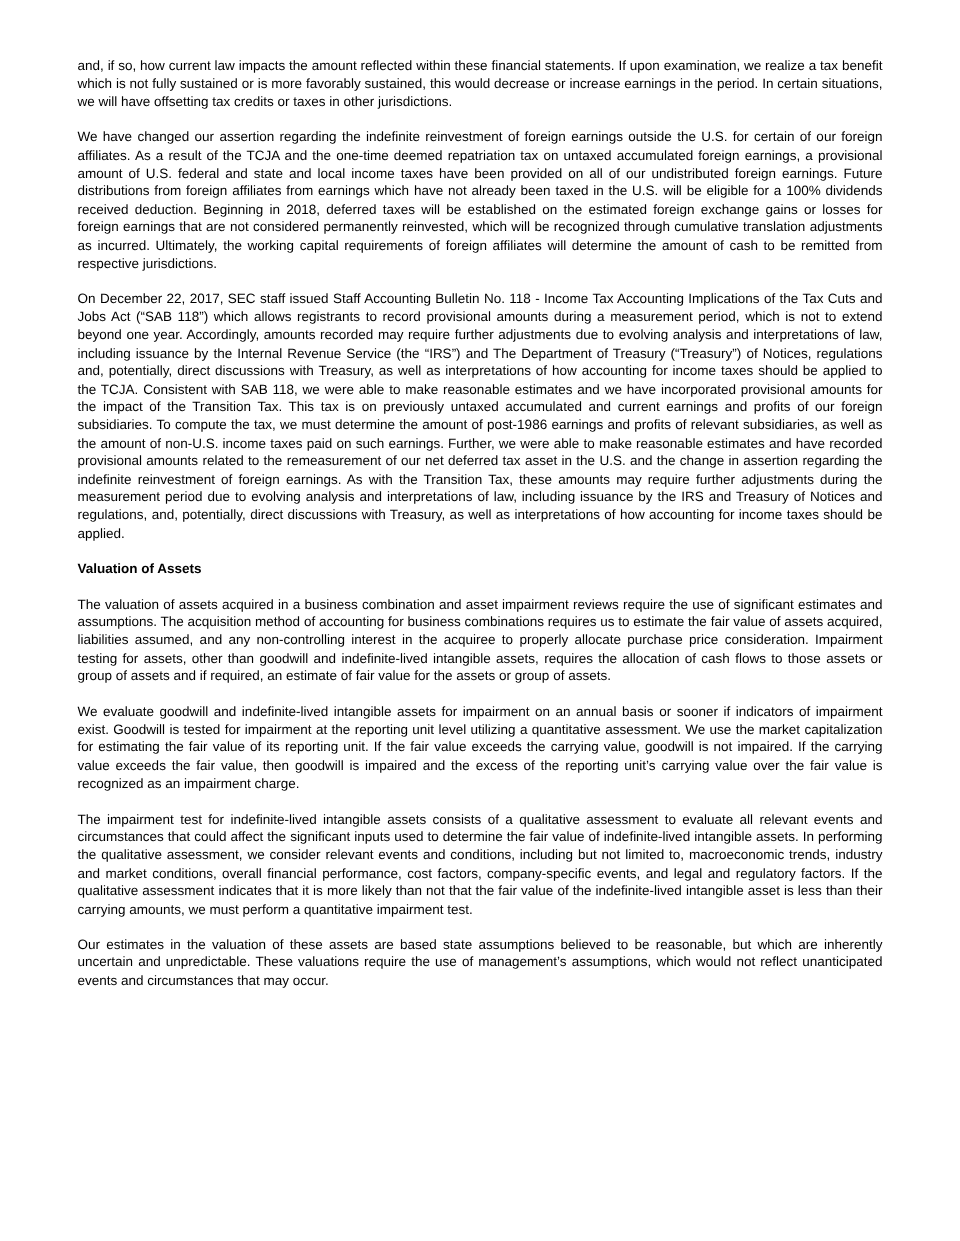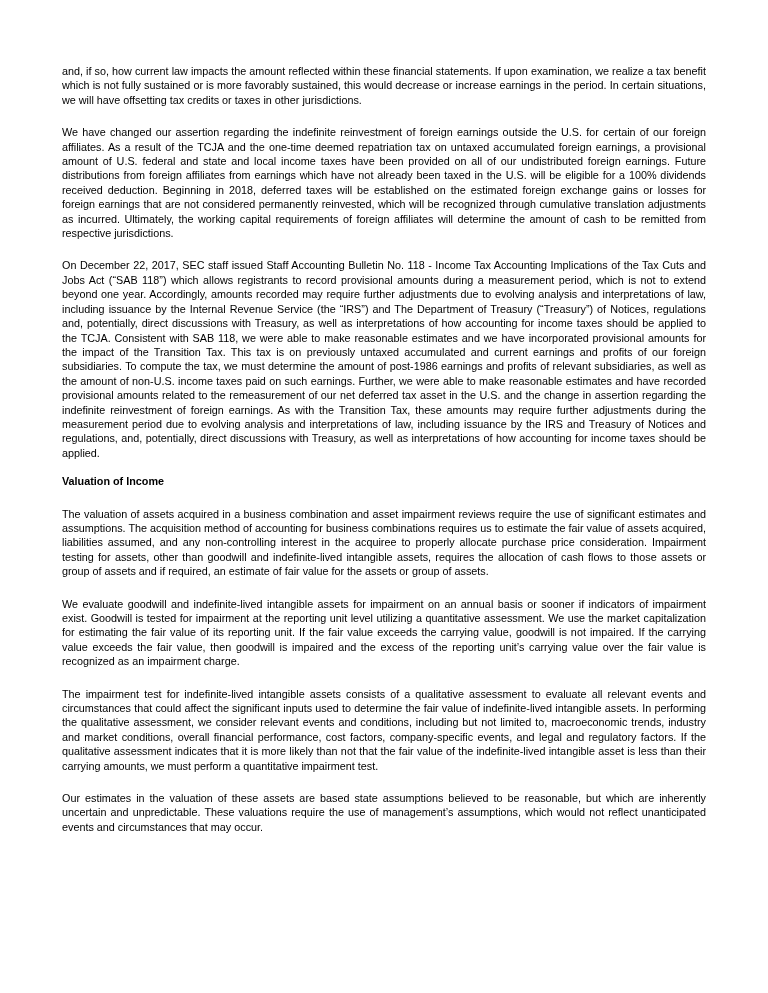--- a/index.html
+++ b/index.html
@@ -15,21 +15,21 @@
     background: #ffffff;
     box-sizing: border-box;
     padding: 46px 62px 0 62px;
     font-family: "Liberation Sans", "DejaVu Sans", sans-serif;
     font-size: 10.8px;
     line-height: 14.4px;
     color: #000000;
     overflow: hidden;
   }
   .para {
-    margin: 18px 0 14px 0;
+    margin: 0 0 14px 0;
     text-align: justify;
   }
   .heading {
     margin: 0 0 14px 0;
     font-size: 10.8px;
     font-weight: 700;
     text-align: left;
   }
   .footer {
     position: absolute;
@@ -40,18 +40,18 @@
     font-size: 10.8px;
   }
 </style>
 </head>
 <body>
 
 <div class="page">
   <p class="para">and, if so, how current law impacts the amount reflected within these financial statements.  If upon examination, we realize a tax benefit which is not fully sustained or is more favorably sustained, this would decrease or increase earnings in the period.  In certain situations, we will have offsetting tax credits or taxes in other jurisdictions.</p>
   <p class="para">We have changed our assertion regarding the indefinite reinvestment of foreign earnings outside the U.S. for certain of our foreign affiliates.  As a result of the TCJA and the one-time deemed repatriation tax on untaxed accumulated foreign earnings, a provisional amount of U.S. federal and state and local income taxes have been provided on all of our undistributed foreign earnings.  Future distributions from foreign affiliates from earnings which have not already been taxed in the U.S. will be eligible for a 100% dividends received deduction.  Beginning in 2018, deferred taxes will be established on the estimated foreign exchange gains or losses for foreign earnings that are not considered permanently reinvested, which will be recognized through cumulative translation adjustments as incurred.  Ultimately, the working capital requirements of foreign affiliates will determine the amount of cash to be remitted from respective jurisdictions.</p>
   <p class="para">On December 22, 2017, SEC staff issued Staff Accounting Bulletin No. 118 - Income Tax Accounting Implications of the Tax Cuts and Jobs Act (“SAB 118”) which allows registrants to record provisional amounts during a measurement period, which is not to extend beyond one year.  Accordingly, amounts recorded may require further adjustments due to evolving analysis and interpretations of law, including issuance by the Internal Revenue Service (the “IRS”) and The Department of Treasury (“Treasury”) of Notices, regulations and, potentially, direct discussions with Treasury, as well as interpretations of how accounting for income taxes should be applied to the TCJA.  Consistent with SAB 118, we were able to make reasonable estimates and we have incorporated provisional amounts for the impact of the Transition Tax.  This tax is on previously untaxed accumulated and current earnings and profits of our foreign subsidiaries.  To compute the tax, we must determine the amount of post-1986 earnings and profits of relevant subsidiaries, as well as the amount of non-U.S. income taxes paid on such earnings.  Further, we were able to make reasonable estimates and have recorded provisional amounts related to the remeasurement of our net deferred tax asset in the U.S. and  the change in assertion regarding the indefinite reinvestment of foreign earnings.  As with the Transition Tax, these amounts may require further adjustments during the measurement period due to evolving analysis and interpretations of law, including issuance by the IRS and Treasury of Notices and regulations, and, potentially, direct discussions with Treasury, as well as interpretations of how accounting for income taxes should be applied.</p>
-  <h3 class="heading">Valuation of Income</h3>
+  <h3 class="heading">Valuation of Assets</h3>
   <p class="para">The valuation of assets acquired in a business combination and asset impairment reviews require the use of significant estimates and assumptions.  The acquisition method of accounting for business combinations requires us to estimate the fair value of assets acquired, liabilities assumed, and any non-controlling interest in the acquiree to properly allocate purchase price consideration.  Impairment testing for assets, other than goodwill and indefinite-lived intangible assets, requires the allocation of cash flows to those assets or group of assets and if required, an estimate of fair value for the assets or group of assets.</p>
   <p class="para">We evaluate goodwill and indefinite-lived intangible assets for impairment on an annual basis or sooner if indicators of impairment exist.  Goodwill is tested for impairment at the reporting unit level utilizing a quantitative assessment.  We use the market capitalization for estimating the fair value of its reporting unit.  If the fair value exceeds the carrying value, goodwill is not impaired.  If the carrying value exceeds the fair value, then goodwill is impaired and the excess of the reporting unit’s carrying value over the fair value is recognized as an impairment charge.</p>
   <p class="para">The impairment test for indefinite-lived intangible assets consists of a qualitative assessment to evaluate all relevant events and circumstances that could affect the significant inputs used to determine the fair value of indefinite-lived intangible assets.  In performing the qualitative assessment, we consider relevant events and conditions, including but not limited to, macroeconomic trends, industry and market conditions, overall financial performance, cost factors, company-specific events, and legal and regulatory factors.  If the qualitative assessment indicates that it is more likely than not that the fair value of the indefinite-lived intangible asset is less than their carrying amounts, we must perform a quantitative impairment test.</p>
   <p class="para">Our estimates in the valuation of these assets are based state assumptions believed to be reasonable, but which are inherently uncertain and unpredictable.  These valuations require the use of management’s assumptions, which would not reflect unanticipated events and circumstances that may occur.</p>
 </div>
 
 </body></html>

